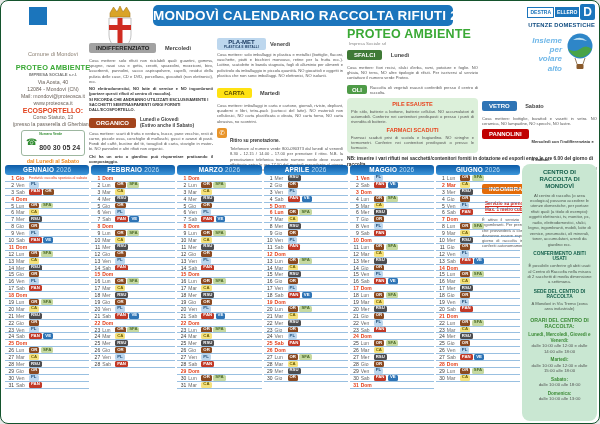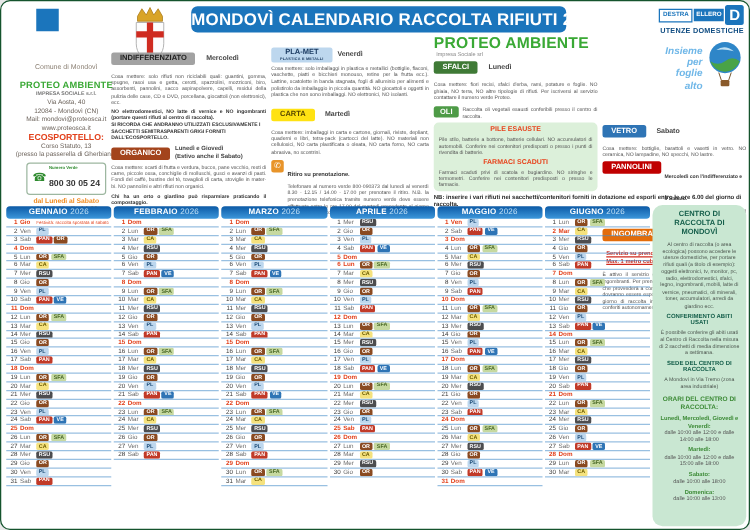--- a/index.html
+++ b/index.html
@@ -120,21 +120,21 @@
 
   <div class="abs destra">
     <span class="de-w1">DESTRA</span>
     <span class="de-w2">ELLERO</span>
     <span class="de-d">D</span>
   </div>
   <div class="abs utenze">UTENZE DOMESTICHE</div>
   <div class="abs slogan-wrap">
     <div class="slogan" style="white-space:pre-line">Insieme
 per
-foglie
+volare
 alto</div>
     <svg width="30" height="40" viewBox="0 0 30 40">
       <circle cx="15" cy="14" r="12.5" fill="#2e86c8"></circle>
       <path d="M3.2 17 a12.5 12.5 0 0 0 23.6 0 q-6 -5 -11.8 0 q-5.8 4 -11.8 0z" fill="#49a347"></path>
       <path d="M8 8 q7 -5 14 1 q-7 -2 -14 -1z" fill="#bfe0f2"></path>
       <path d="M10 26 l2 6 M20 26 l-2 6" stroke="#7a5a32" stroke-width=".8"></path>
       <rect x="11.5" y="32" width="7" height="5" rx="1" fill="#8a5a2b"></rect>
     </svg>
   </div>
 

